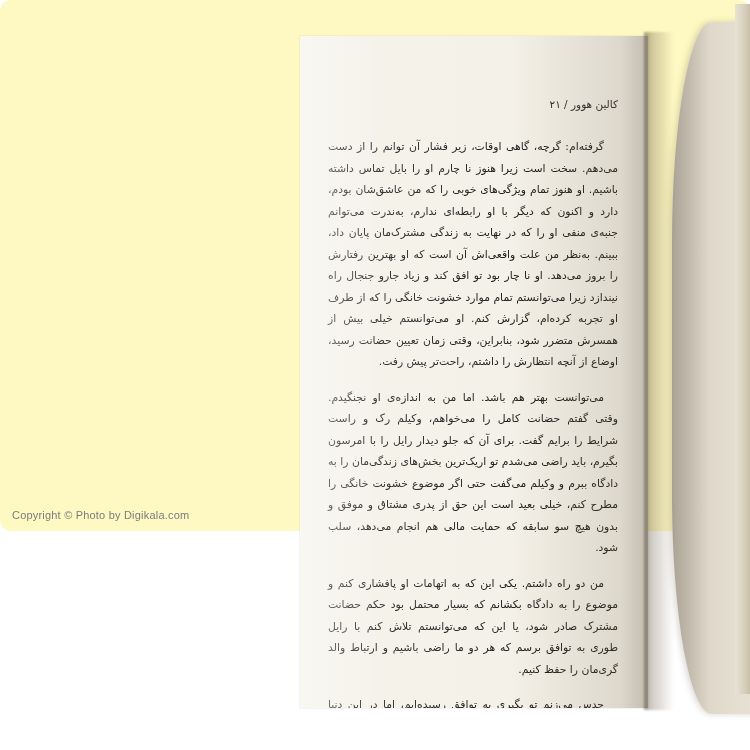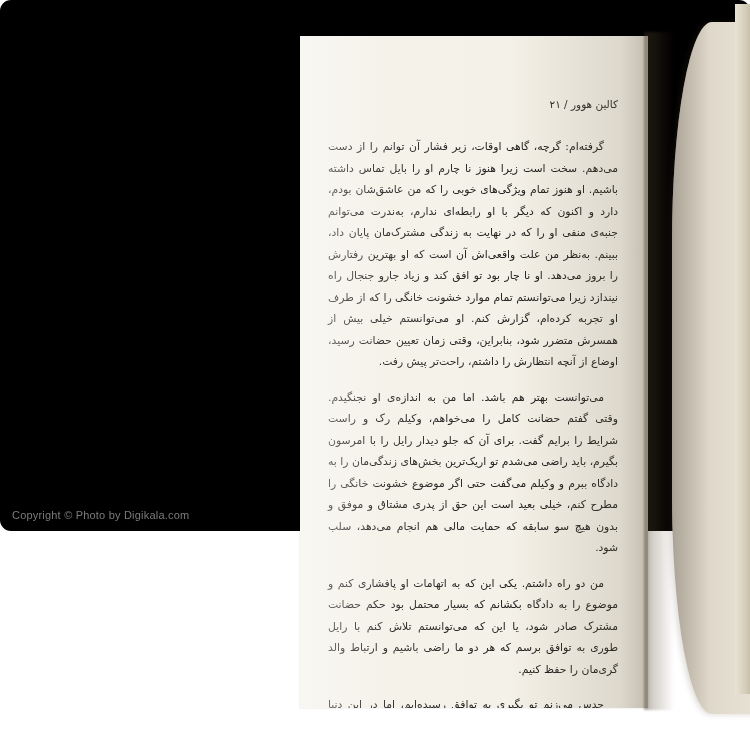--- a/index.html
+++ b/index.html
@@ -9,21 +9,21 @@
     height: 750px;
     overflow: hidden;
     background: #ffffff;
     font-family: "DejaVu Sans", sans-serif;
   }
 
   #stage {
     position: relative;
     width: 750px;
     height: 531px;
-    background: #000000;
+    background: #fef9c3;
     border-radius: 11px;
   }
 
   
 
   .book {
     position: absolute;
     left: 300px;
     top: 22px;
     width: 450px;

